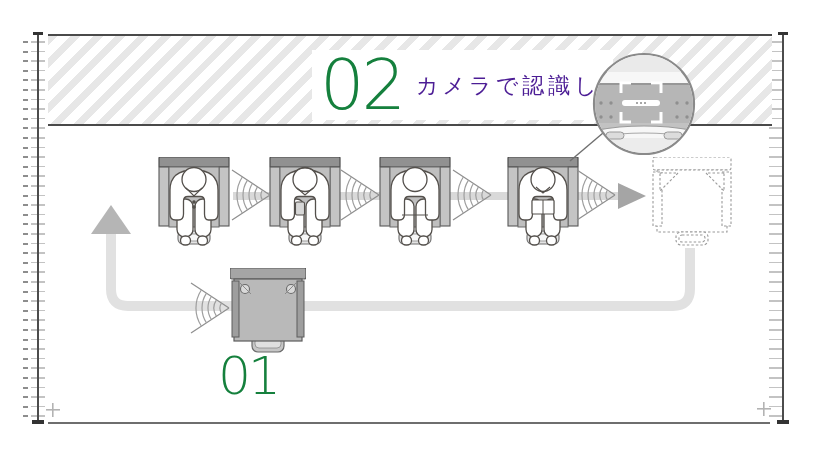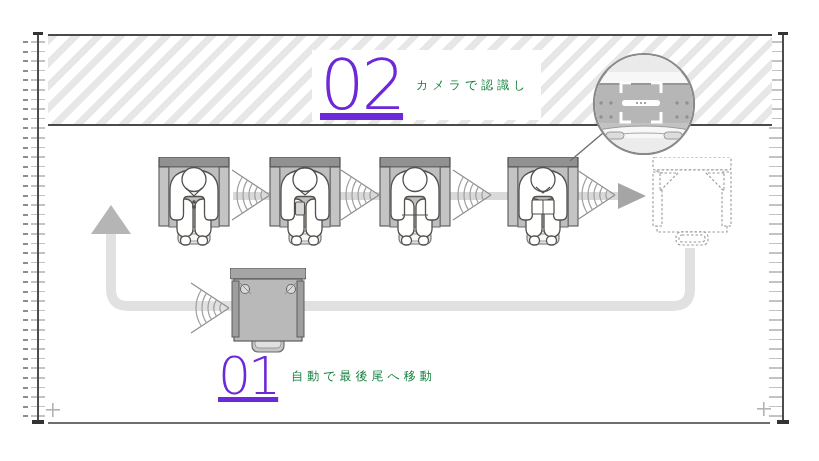--- a/index.html
+++ b/index.html
@@ -22,23 +22,23 @@
   .ruler.right .rline{left:13px;} .ruler.right .cap-top{left:9px;} .ruler.right .cap-bot{left:8px;}
   .ruler.right .ticks{left:0;}
 
   
   .band{position:absolute;left:48px;top:34px;width:724px;height:88px;
         border-top:2px solid #4a4a4a;border-bottom:2px solid #4a4a4a;
         background:repeating-linear-gradient(135deg,#e7e7e7 0 7px,#ffffff 7px 16px);}
 
   
   .step{position:absolute;display:flex;align-items:center;background:#fff;padding:3px 12px 3px 8px;}
-  .step .num{font-weight:200;color:#6d28d9;line-height:.92;letter-spacing:-3px;
-             font-family:"DejaVu Sans","Liberation Sans",sans-serif;text-decoration:underline;}
-  .step .txt{margin-left:13px;color:#15803d;font-size:12px;line-height:23px;letter-spacing:4px;white-space:nowrap;}
+  .step .num{font-weight:200;color:#15803d;line-height:.92;letter-spacing:-3px;
+             font-family:"DejaVu Sans","Liberation Sans",sans-serif;}
+  .step .txt{margin-left:13px;color:#4c1d95;font-size:22px;line-height:23px;letter-spacing:4px;white-space:nowrap;}
   .step-02{left:312px;top:50px;}
   .step-02 .num{font-size:70px;}
   .step-01{left:210px;top:350px;background:transparent;}
   .step-01 .num{font-size:52px;}
 
   .bottom-line{position:absolute;left:48px;top:422px;width:722px;height:2px;background:#6e6e6e;}
 
   .plus{position:absolute;width:14px;height:14px;
      background:linear-gradient(#b3b3b3,#b3b3b3) center/14px 1.6px no-repeat,
                 linear-gradient(#b3b3b3,#b3b3b3) center/1.6px 14px no-repeat;}
@@ -224,21 +224,20 @@
       <rect x="30" y="48" width="38" height="6" rx="3" fill="#ffffff"></rect>
       <circle cx="45" cy="51" r="1" fill="#8a8a8a"></circle>
         <circle cx="49" cy="51" r="1" fill="#8a8a8a"></circle>
         <circle cx="53" cy="51" r="1" fill="#8a8a8a"></circle>
     </g>
   </svg>
 
   <div class="step step-01">
     <div class="num">01</div>
     <div class="txt">
-      <div>自動で最後尾へ移動</div>
     </div>
   </div>
 
   <div class="bottom-line"></div>
   <div class="plus pl"></div>
   <div class="plus pr"></div>
 
 </div>
 
 </body></html>

